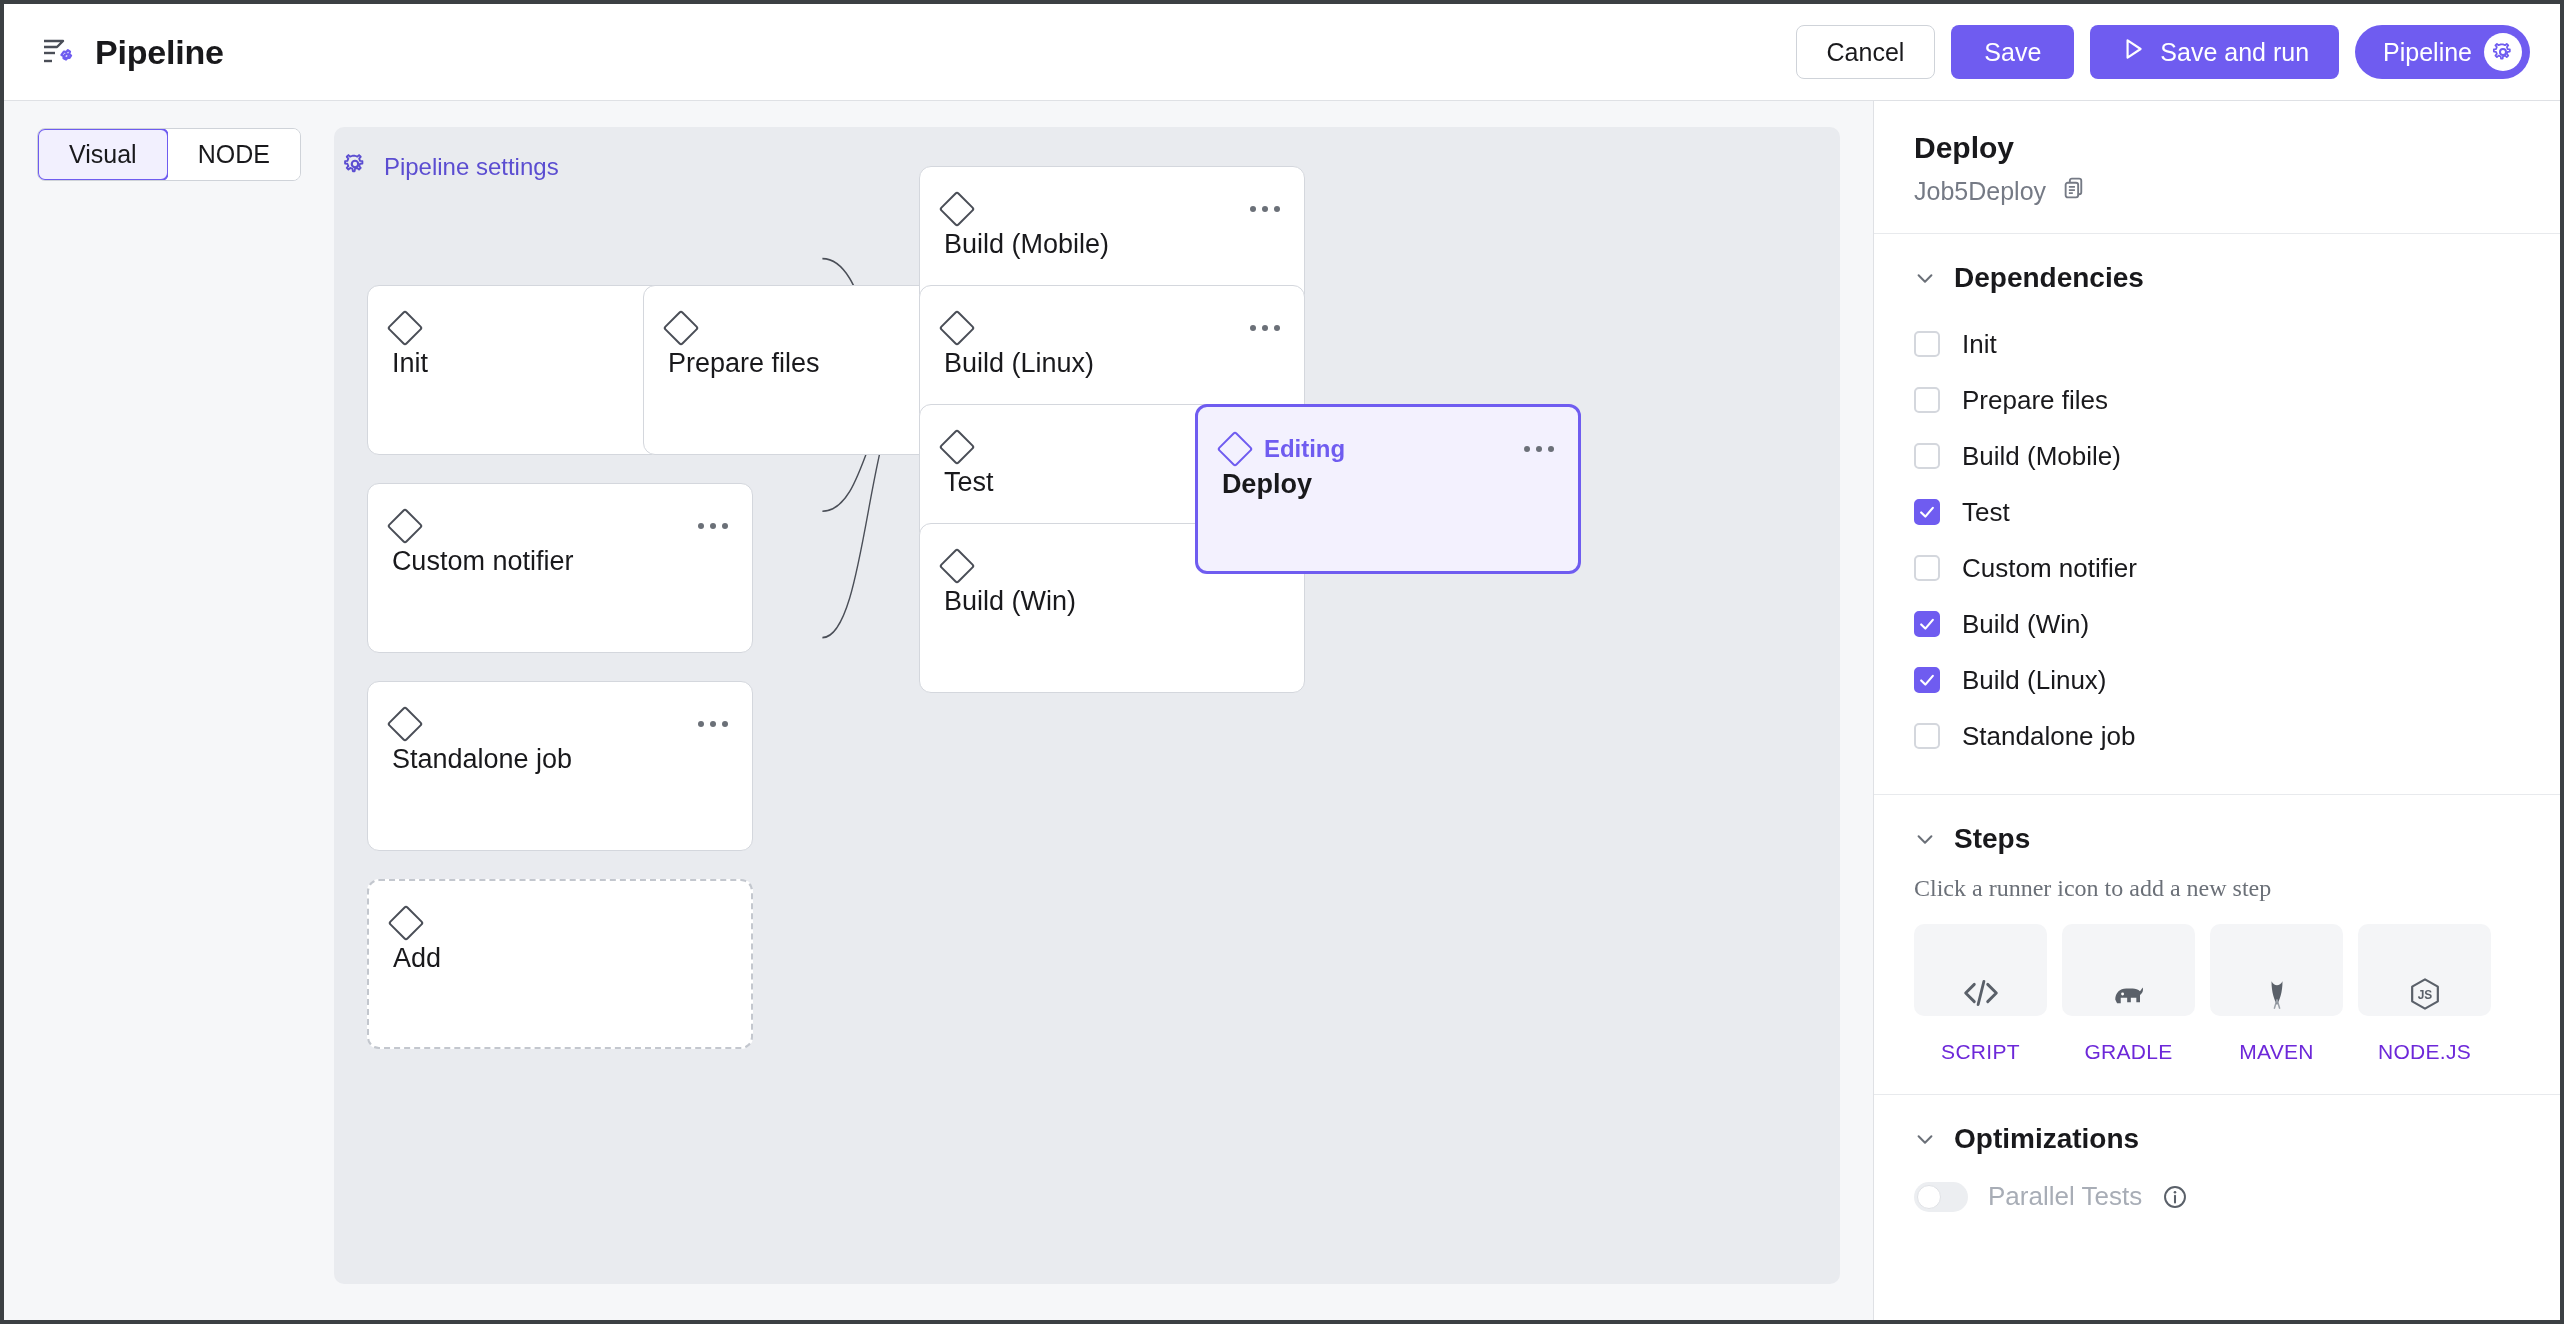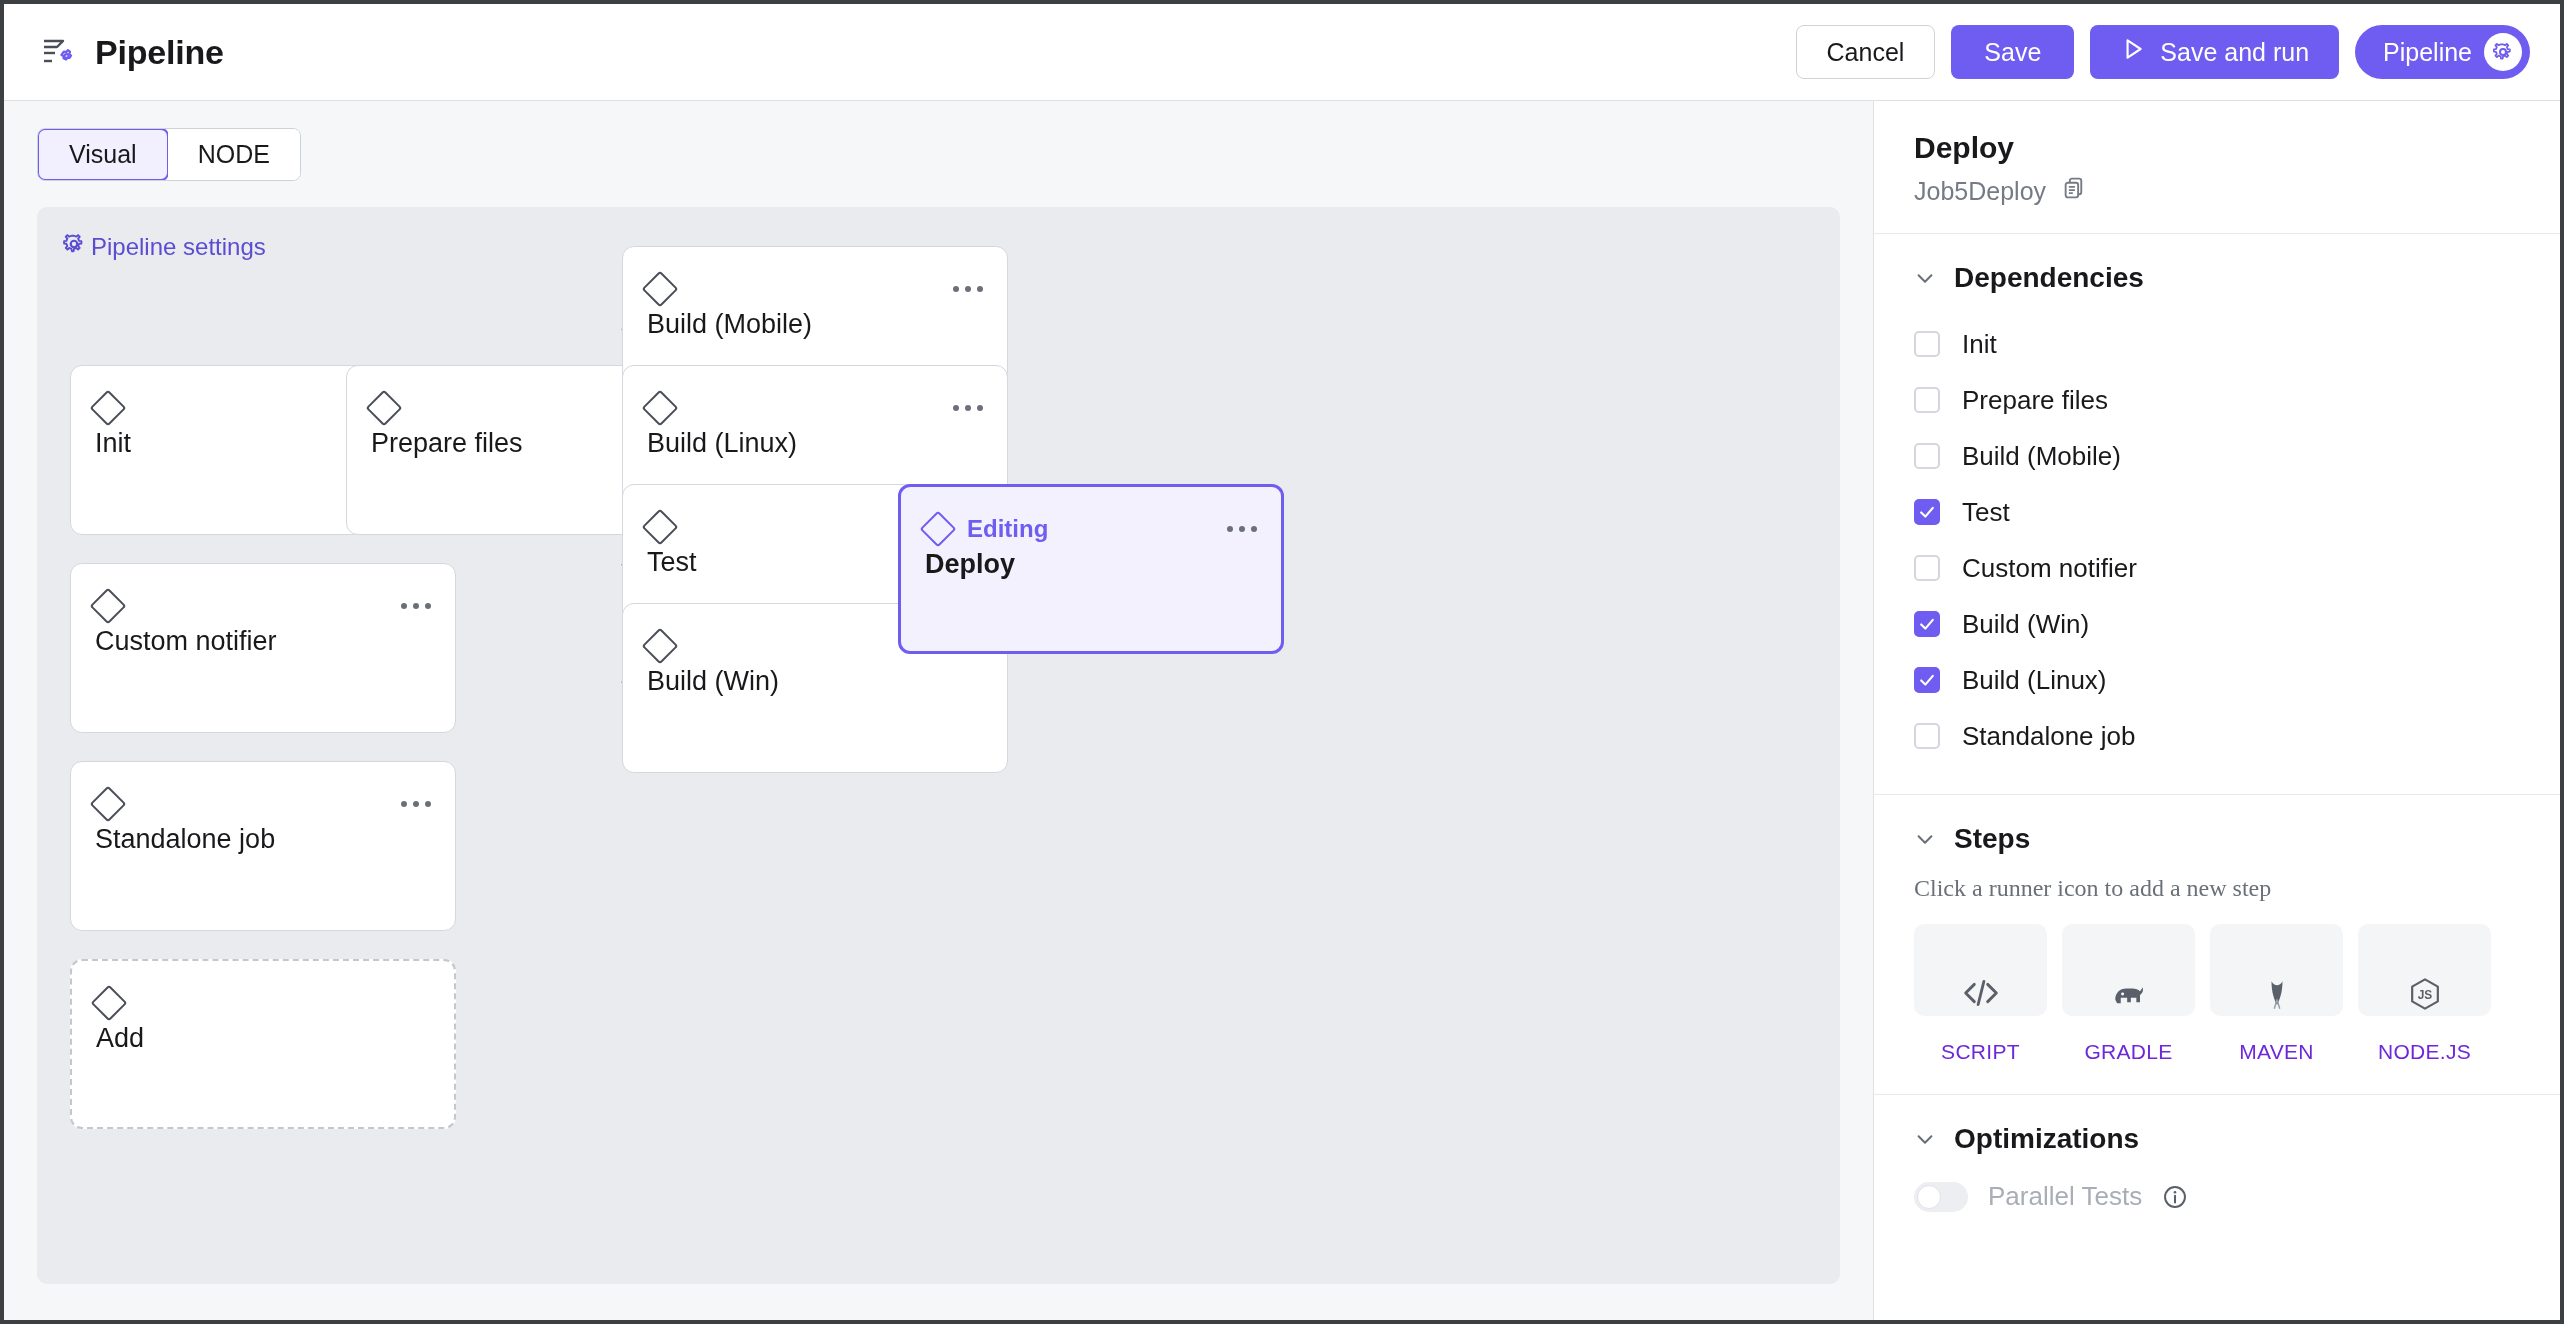--- a/index.html
+++ b/index.html
@@ -91,21 +91,21 @@
   
   .body-area { flex: 1; display: flex; min-height: 0; }
 
   
   .left-pane {
     width: 1870px;
     background: #f6f7f9;
     border-right: 1px solid #dfe1e5;
     position: relative;
     display: flex;
-    flex-direction: column;
+    flex-direction: row;
   }
   .view-tabs {
     margin: 27px 0 0 33px;
     display: inline-flex;
     height: 53px;
     border-radius: 8px;
     background: #ffffff;
     border: 1px solid #cfd3d9;
     width: fit-content;
     overflow: hidden;
@@ -128,22 +128,22 @@
   .canvas {
     margin: 26px 33px 36px 33px;
     flex: 1;
     background: #e9ebef;
     border-radius: 10px;
     position: relative;
     overflow: hidden;
   }
   .pipeline-settings-link {
     position: absolute;
-    left: 24px; top: 24px;
-    display: flex; align-items: center; gap: 4px;
+    left: 8px; top: 24px;
+    display: flex; align-items: center; gap: 16px;
     color: #5b4dd1;
     font-size: 24px;
     cursor: pointer;
   }
 
   .graph { position: absolute; inset: 0; }
   .edges { position: absolute; inset: 0; width: 100%; height: 100%; pointer-events: none; }
 
   .node {
     position: absolute;

